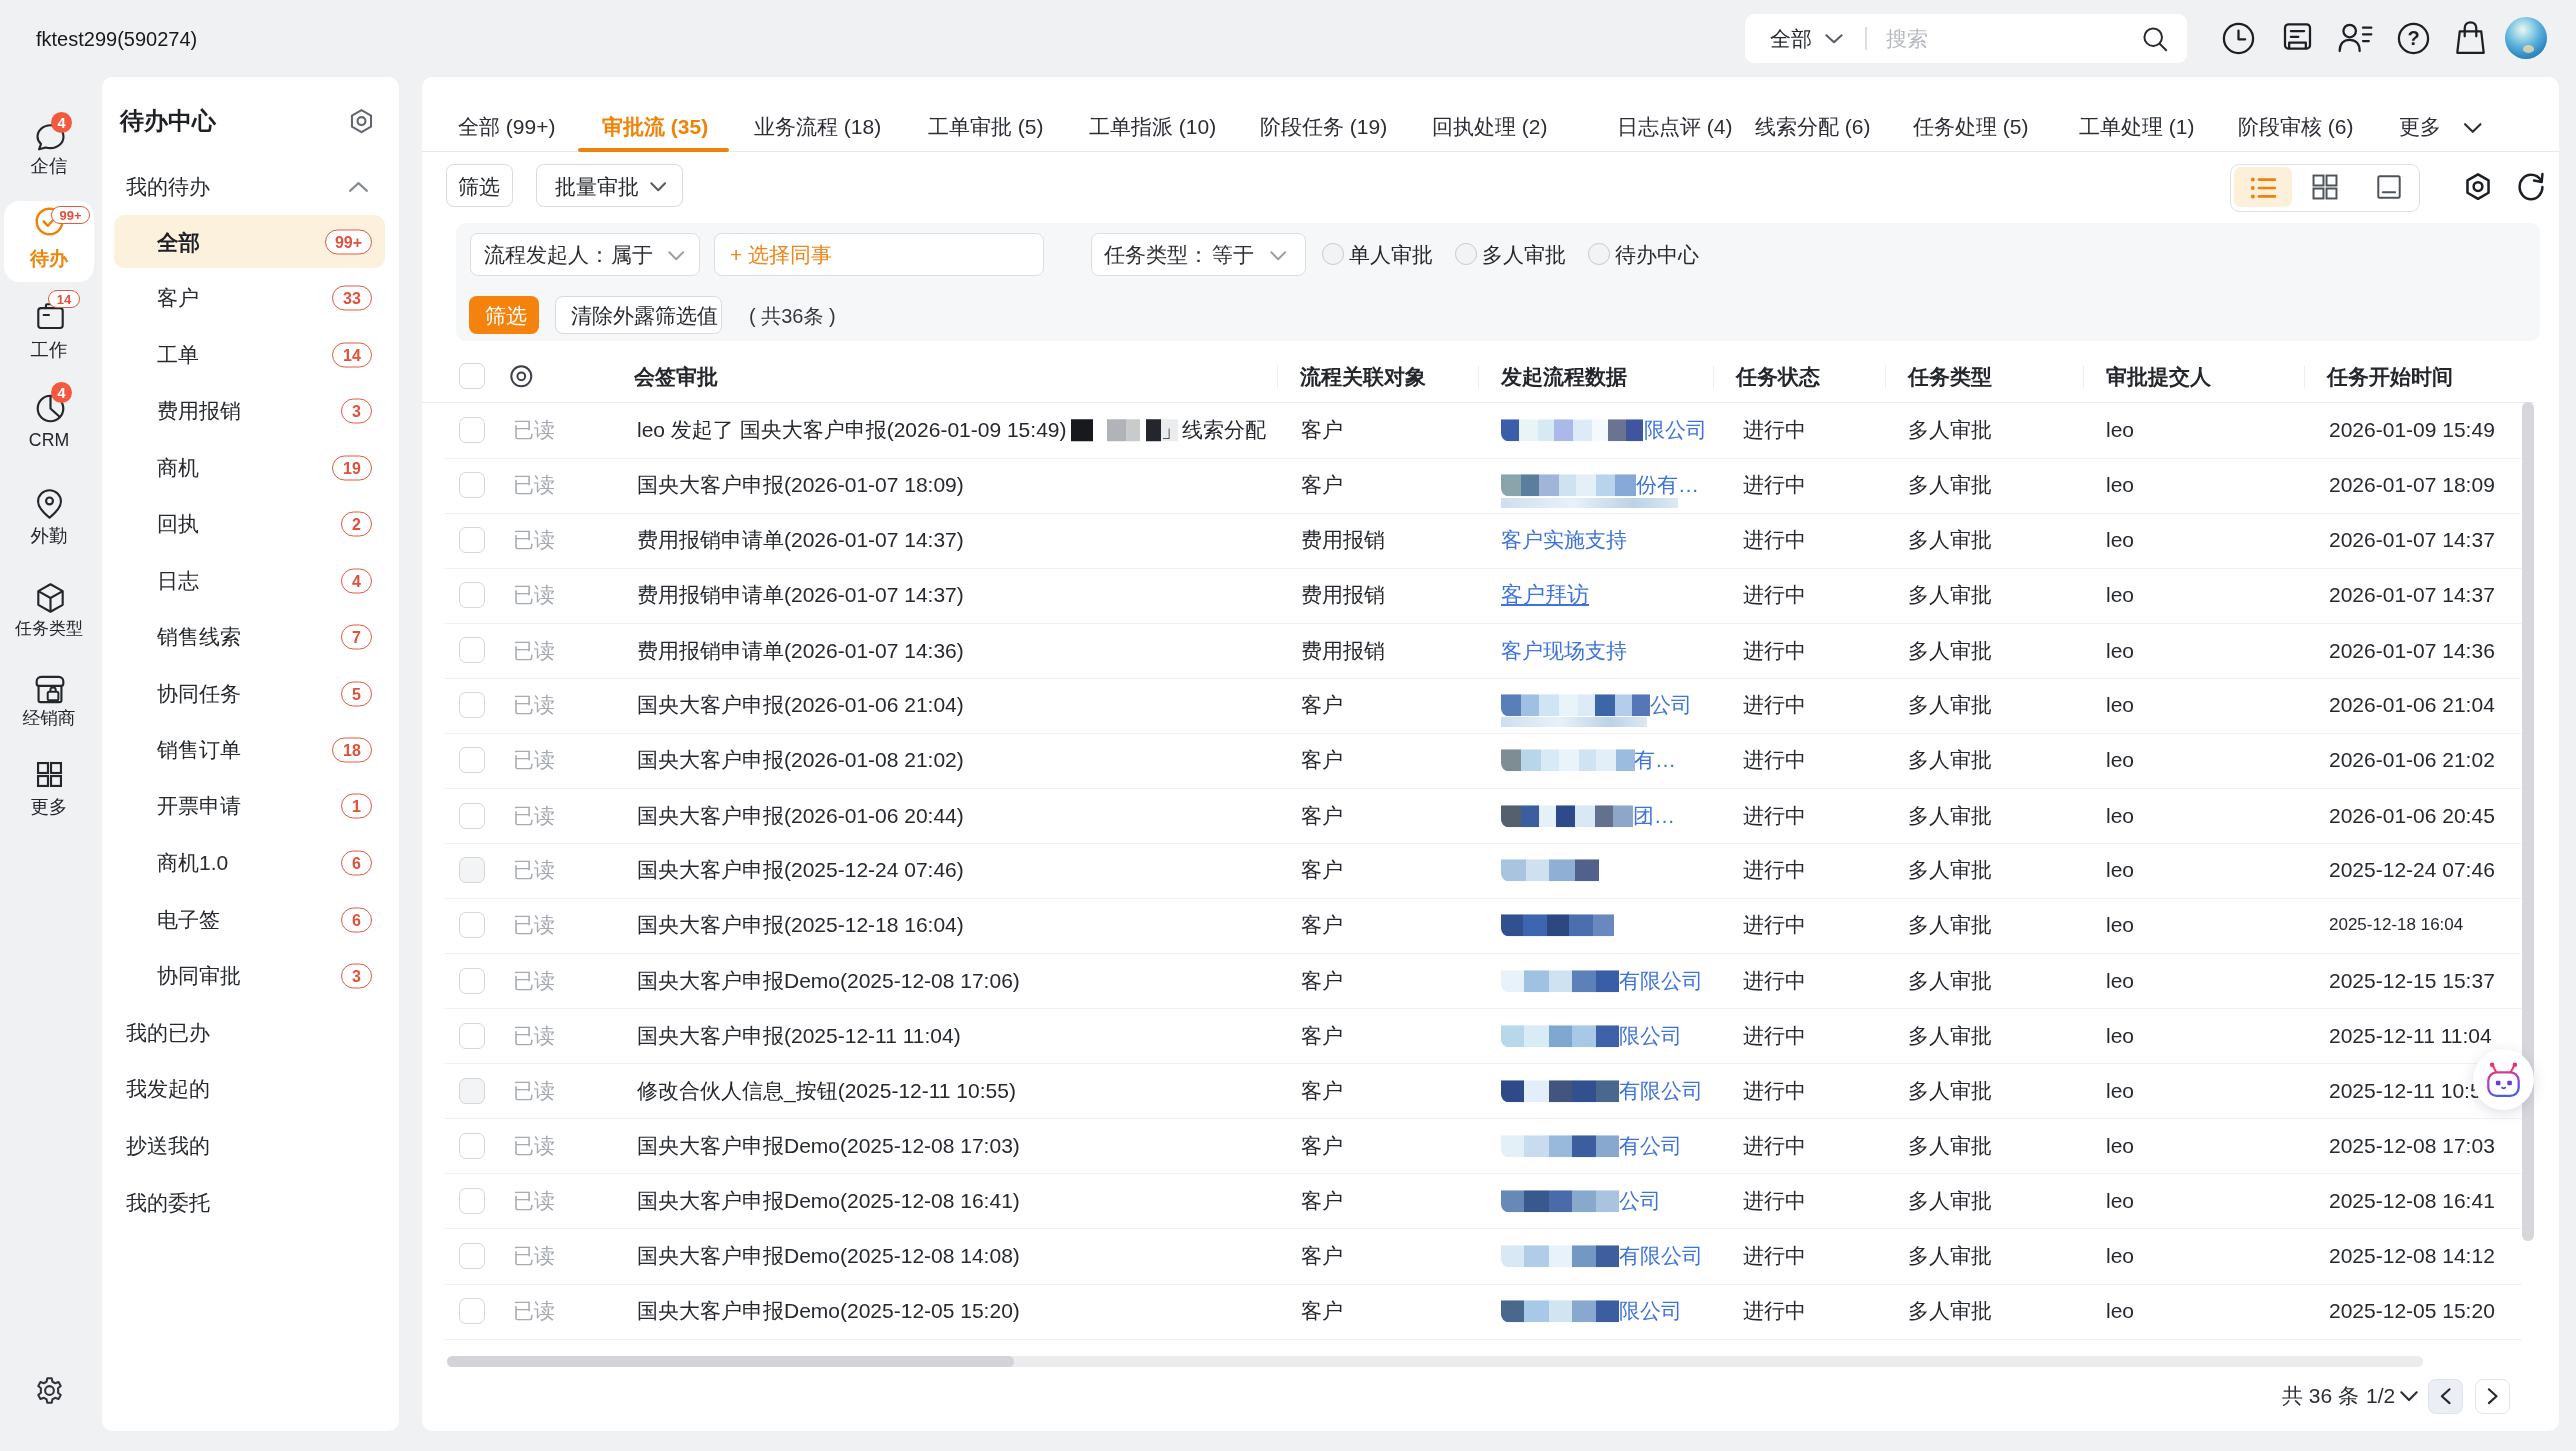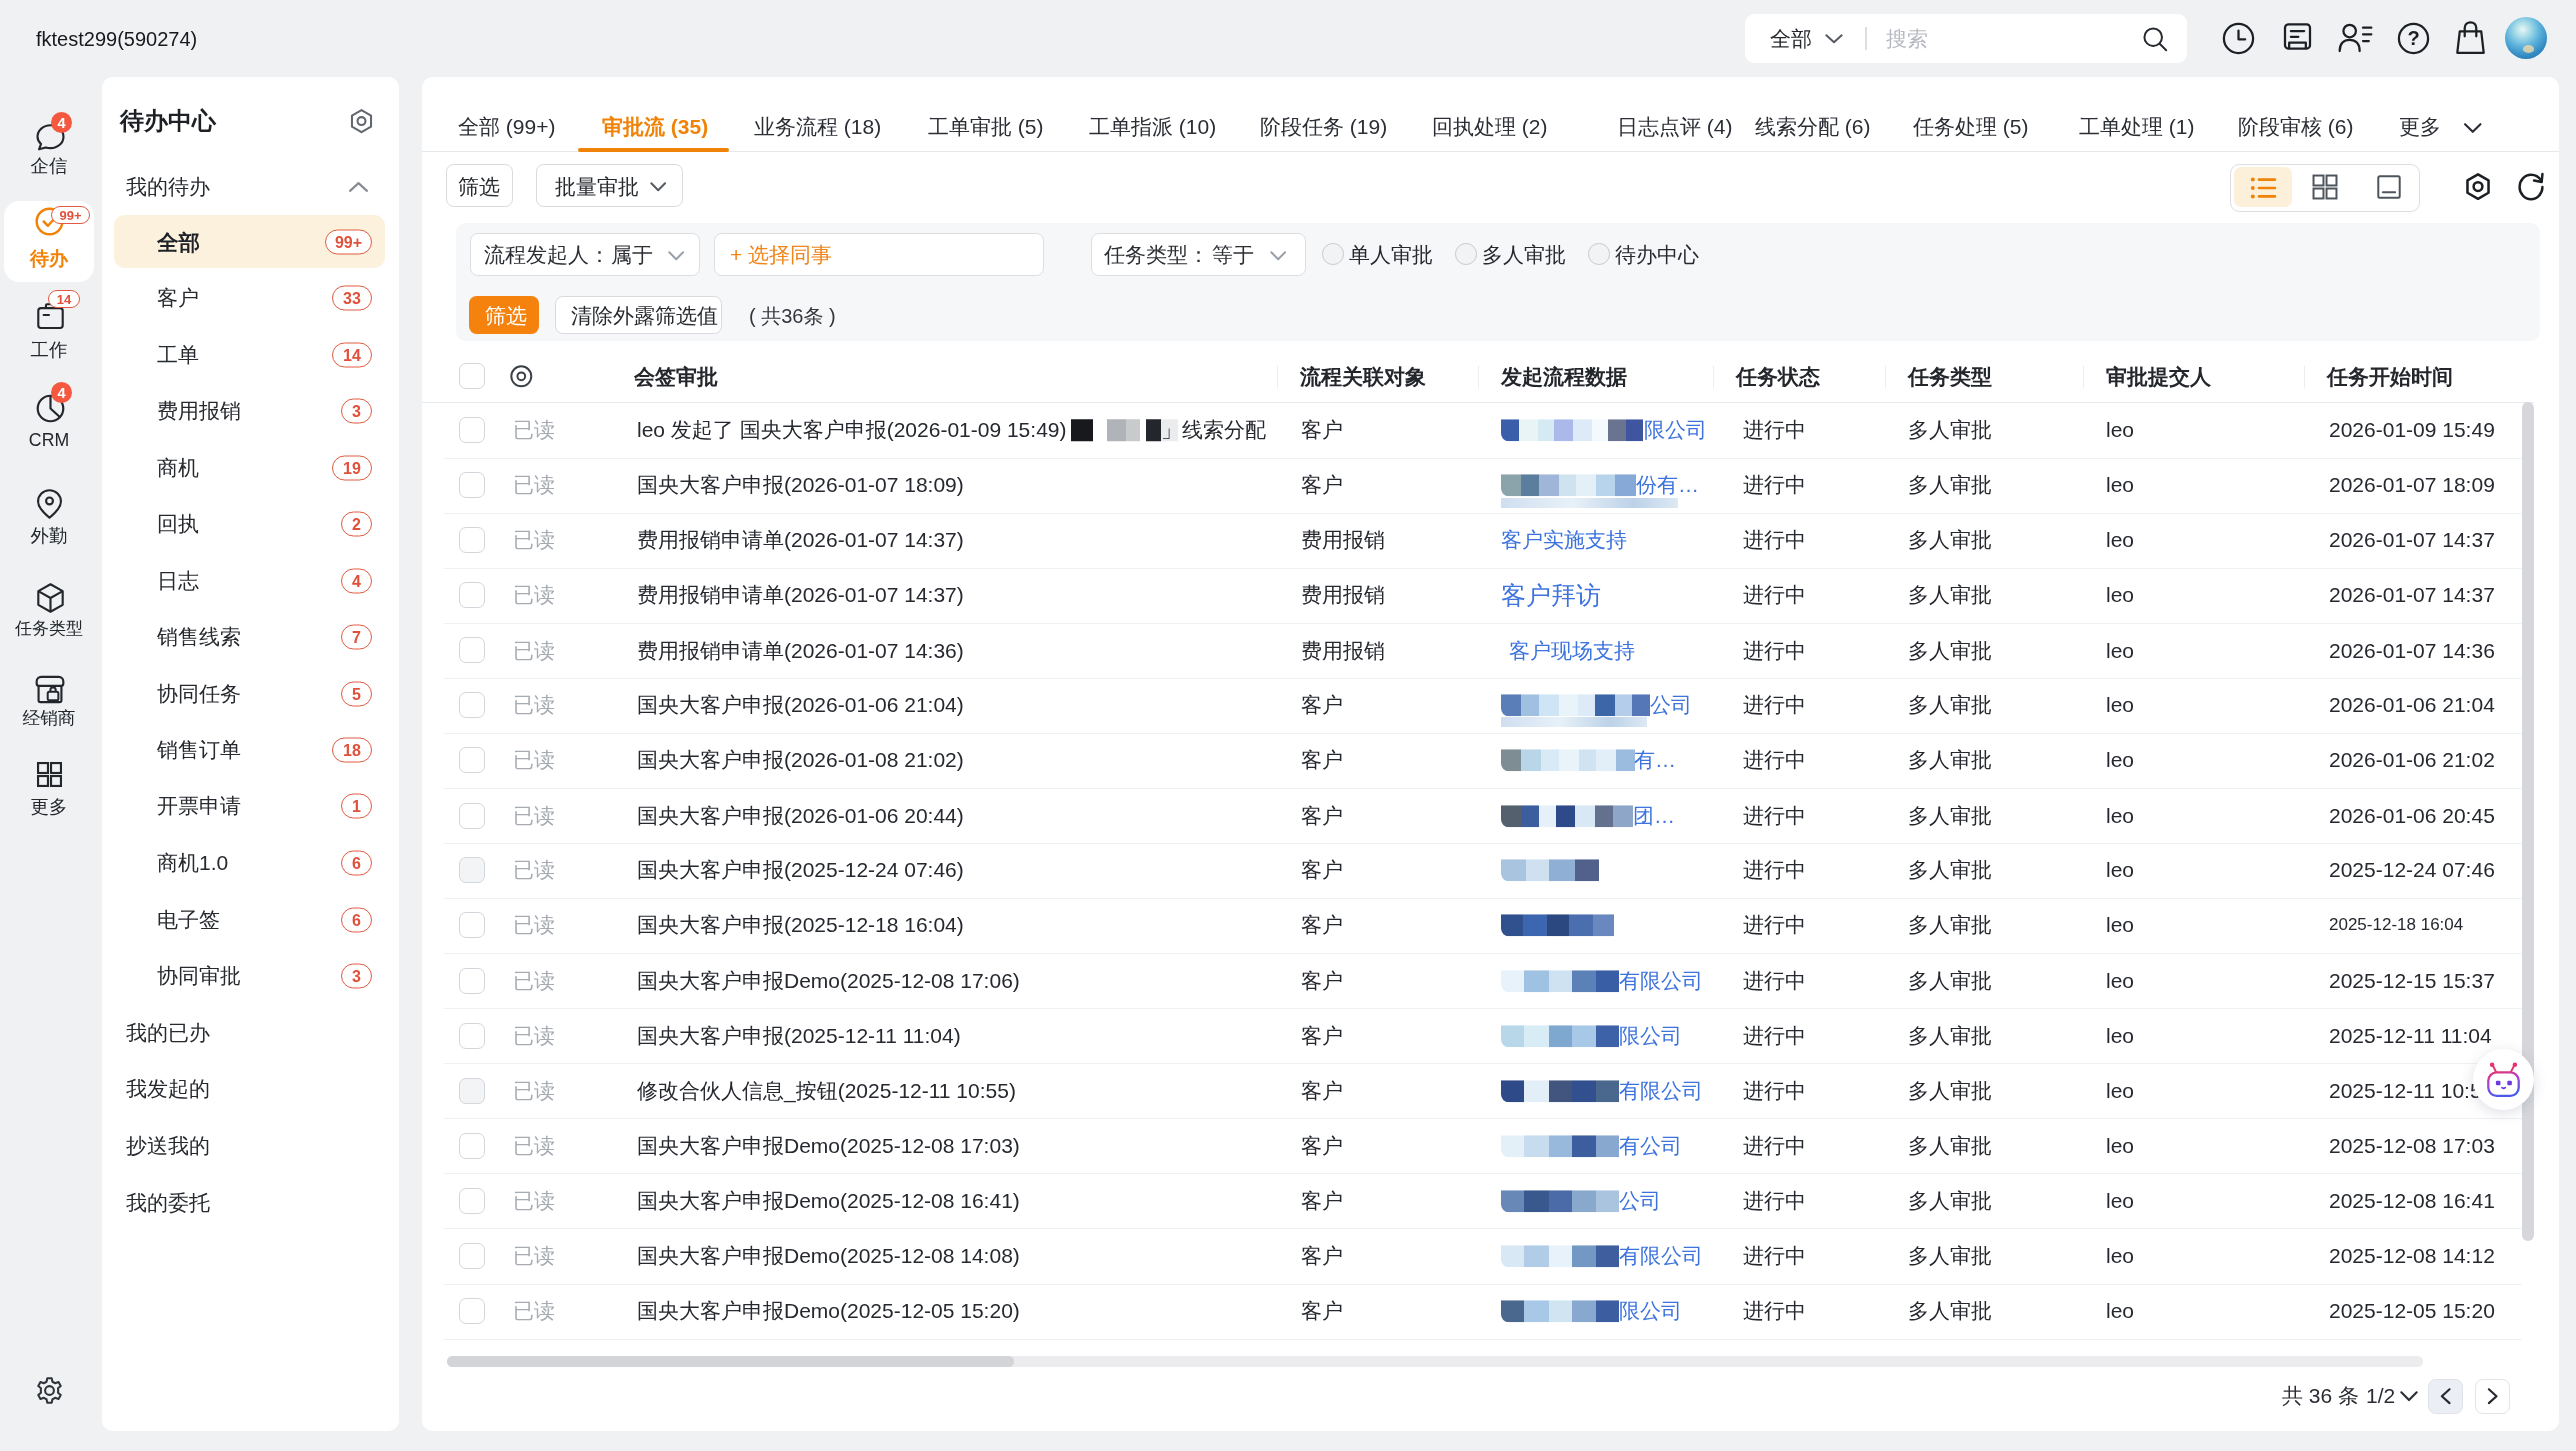--- a/index.html
+++ b/index.html
@@ -306,31 +306,31 @@
 <div class="txt link" style="left:1501px;top:540px;font-size:21px;">客户实施支持</div>
 <div class="txt" style="left:1743px;top:540px;font-size:21px;">进行中</div>
 <div class="txt" style="left:1908px;top:540px;font-size:21px;">多人审批</div>
 <div class="txt" style="left:2106px;top:540px;font-size:21px;">leo</div>
 <div class="txt" style="left:2329px;top:540px;font-size:21px;">2026-01-07 14:37</div>
 <div class="sep" style="left:444px;top:568px;width:2078px;"></div>
 <div class="cb" style="left:459px;top:582px;background:#fff;"></div>
 <div class="txt gray" style="left:513px;top:595px;font-size:21px;">已读</div>
 <div class="txt" style="left:637px;top:595px;font-size:21px;">费用报销申请单(2026-01-07 14:37)</div>
 <div class="txt" style="left:1301px;top:595px;font-size:21px;">费用报销</div>
-<div class="txt link" style="left:1501px;top:595px;font-size:25px;">客户拜访</div>
+<div class="txt link" style="left:1501px;top:595px;font-size:22px;text-decoration:underline;">客户拜访</div>
 <div class="txt" style="left:1743px;top:595px;font-size:21px;">进行中</div>
 <div class="txt" style="left:1908px;top:595px;font-size:21px;">多人审批</div>
 <div class="txt" style="left:2106px;top:595px;font-size:21px;">leo</div>
 <div class="txt" style="left:2329px;top:595px;font-size:21px;">2026-01-07 14:37</div>
 <div class="sep" style="left:444px;top:623px;width:2078px;"></div>
 <div class="cb" style="left:459px;top:637px;background:#fff;"></div>
 <div class="txt gray" style="left:513px;top:651px;font-size:21px;">已读</div>
 <div class="txt" style="left:637px;top:651px;font-size:21px;">费用报销申请单(2026-01-07 14:36)</div>
 <div class="txt" style="left:1301px;top:651px;font-size:21px;">费用报销</div>
-<div class="txt link" style="left:1501px;top:651px;font-size:21px;margin-left:8px;">客户现场支持</div>
+<div class="txt link" style="left:1501px;top:651px;font-size:21px;">客户现场支持</div>
 <div class="txt" style="left:1743px;top:651px;font-size:21px;">进行中</div>
 <div class="txt" style="left:1908px;top:651px;font-size:21px;">多人审批</div>
 <div class="txt" style="left:2106px;top:651px;font-size:21px;">leo</div>
 <div class="txt" style="left:2329px;top:651px;font-size:21px;">2026-01-07 14:36</div>
 <div class="sep" style="left:444px;top:678px;width:2078px;"></div>
 <div class="cb" style="left:459px;top:692px;background:#fff;"></div>
 <div class="txt gray" style="left:513px;top:705px;font-size:21px;">已读</div>
 <div class="txt" style="left:637px;top:705px;font-size:21px;">国央大客户申报(2026-01-06 21:04)</div>
 <div class="txt" style="left:1301px;top:705px;font-size:21px;">客户</div>
 <div class="mos" style="left:1501px;top:705px;border-radius:0 0 0 7.7px;overflow:hidden;">

